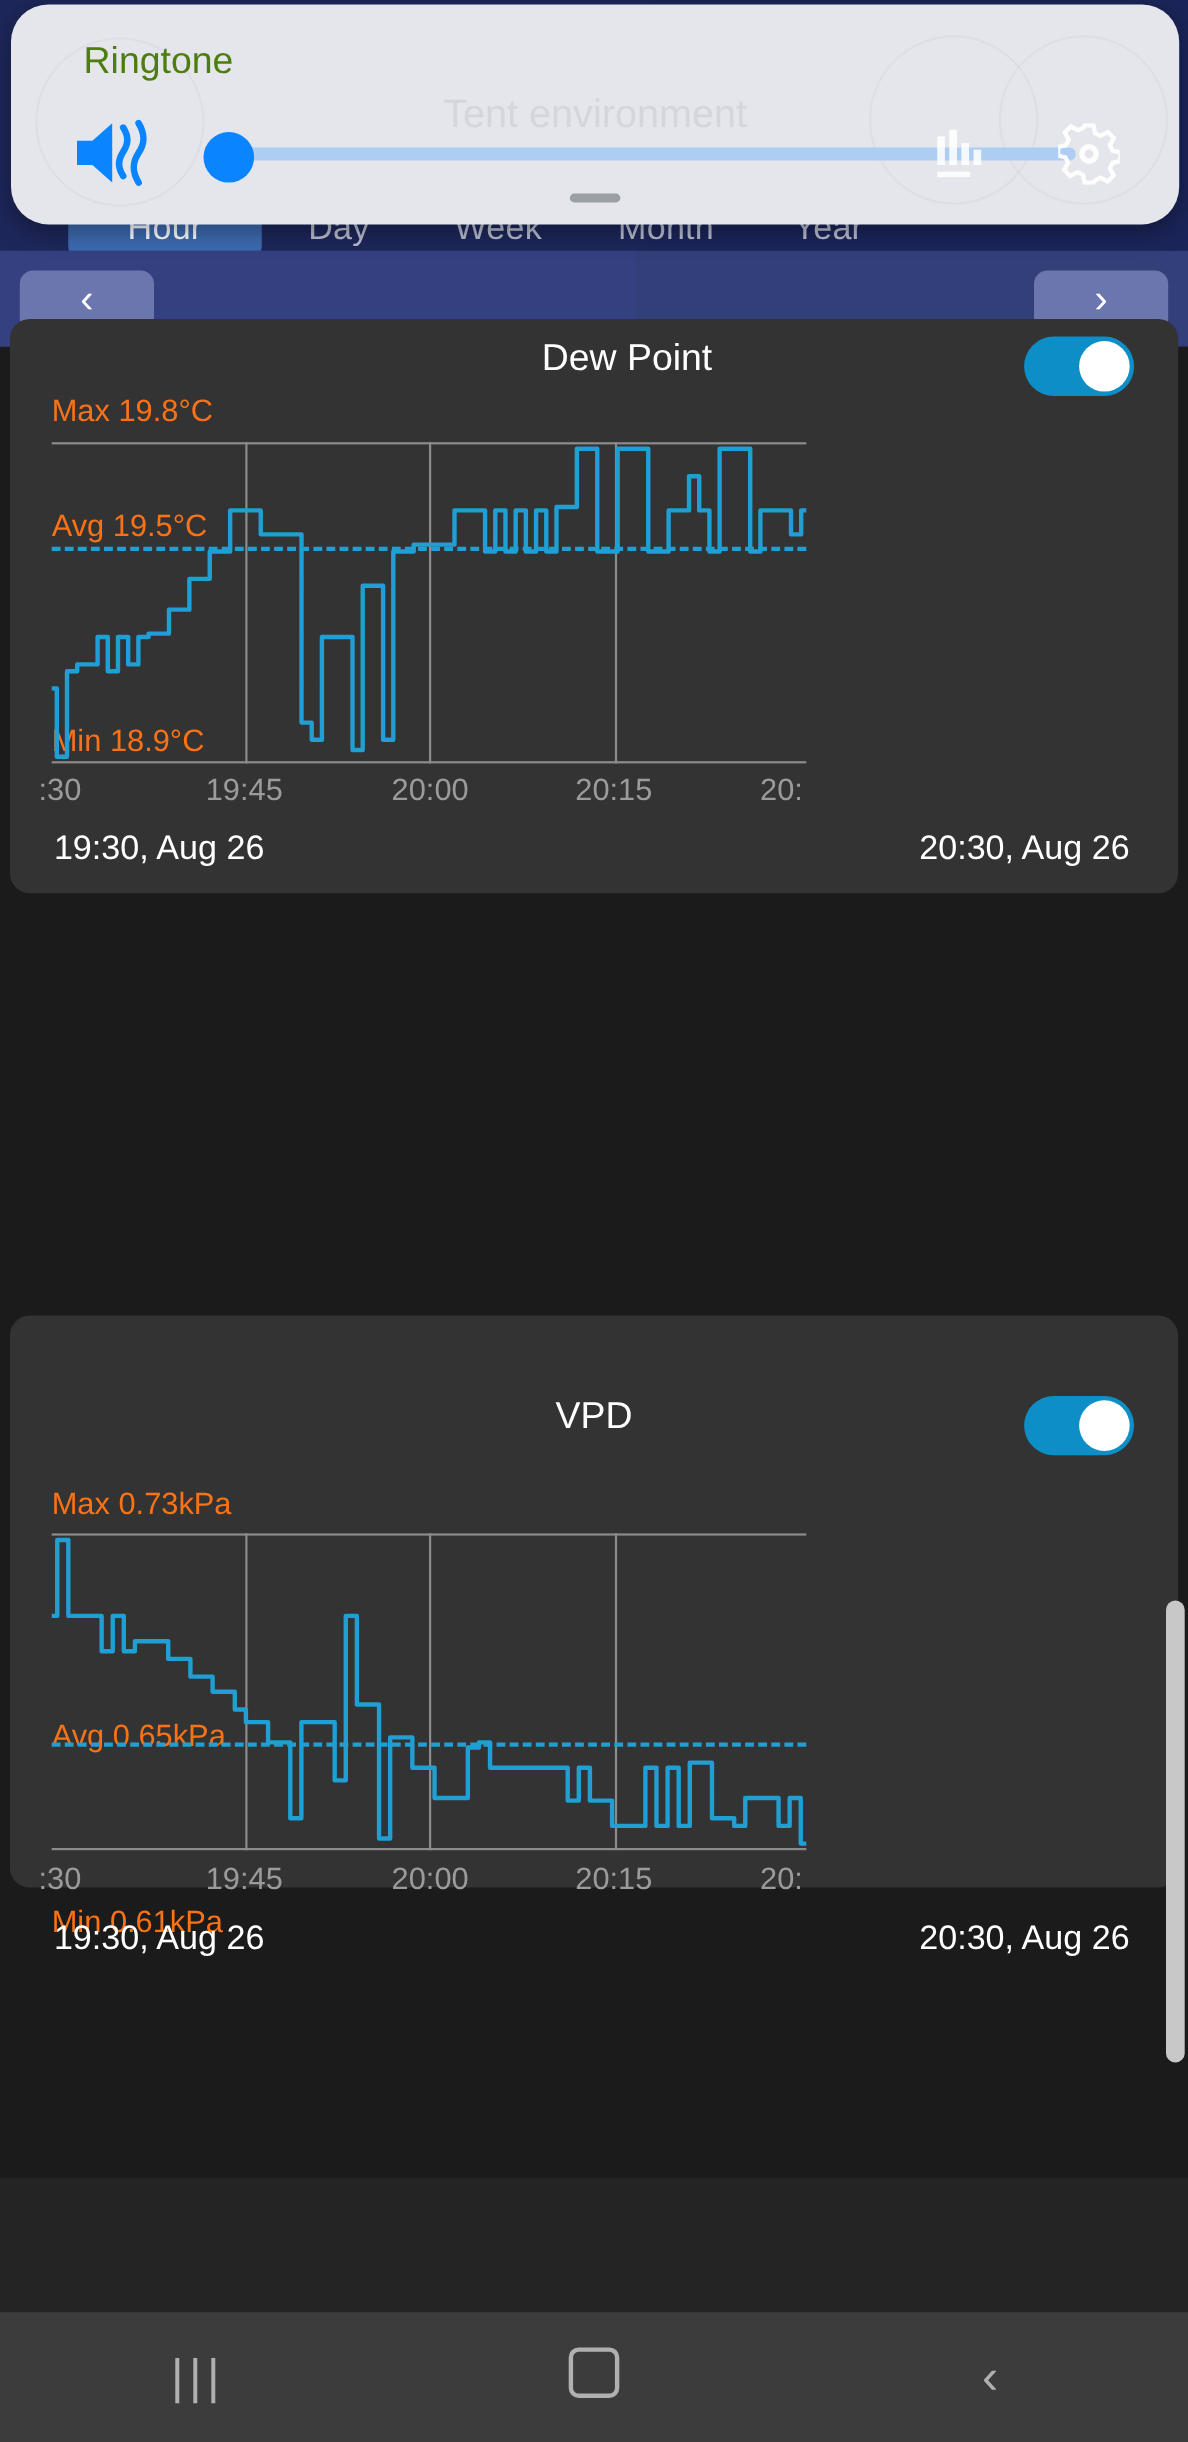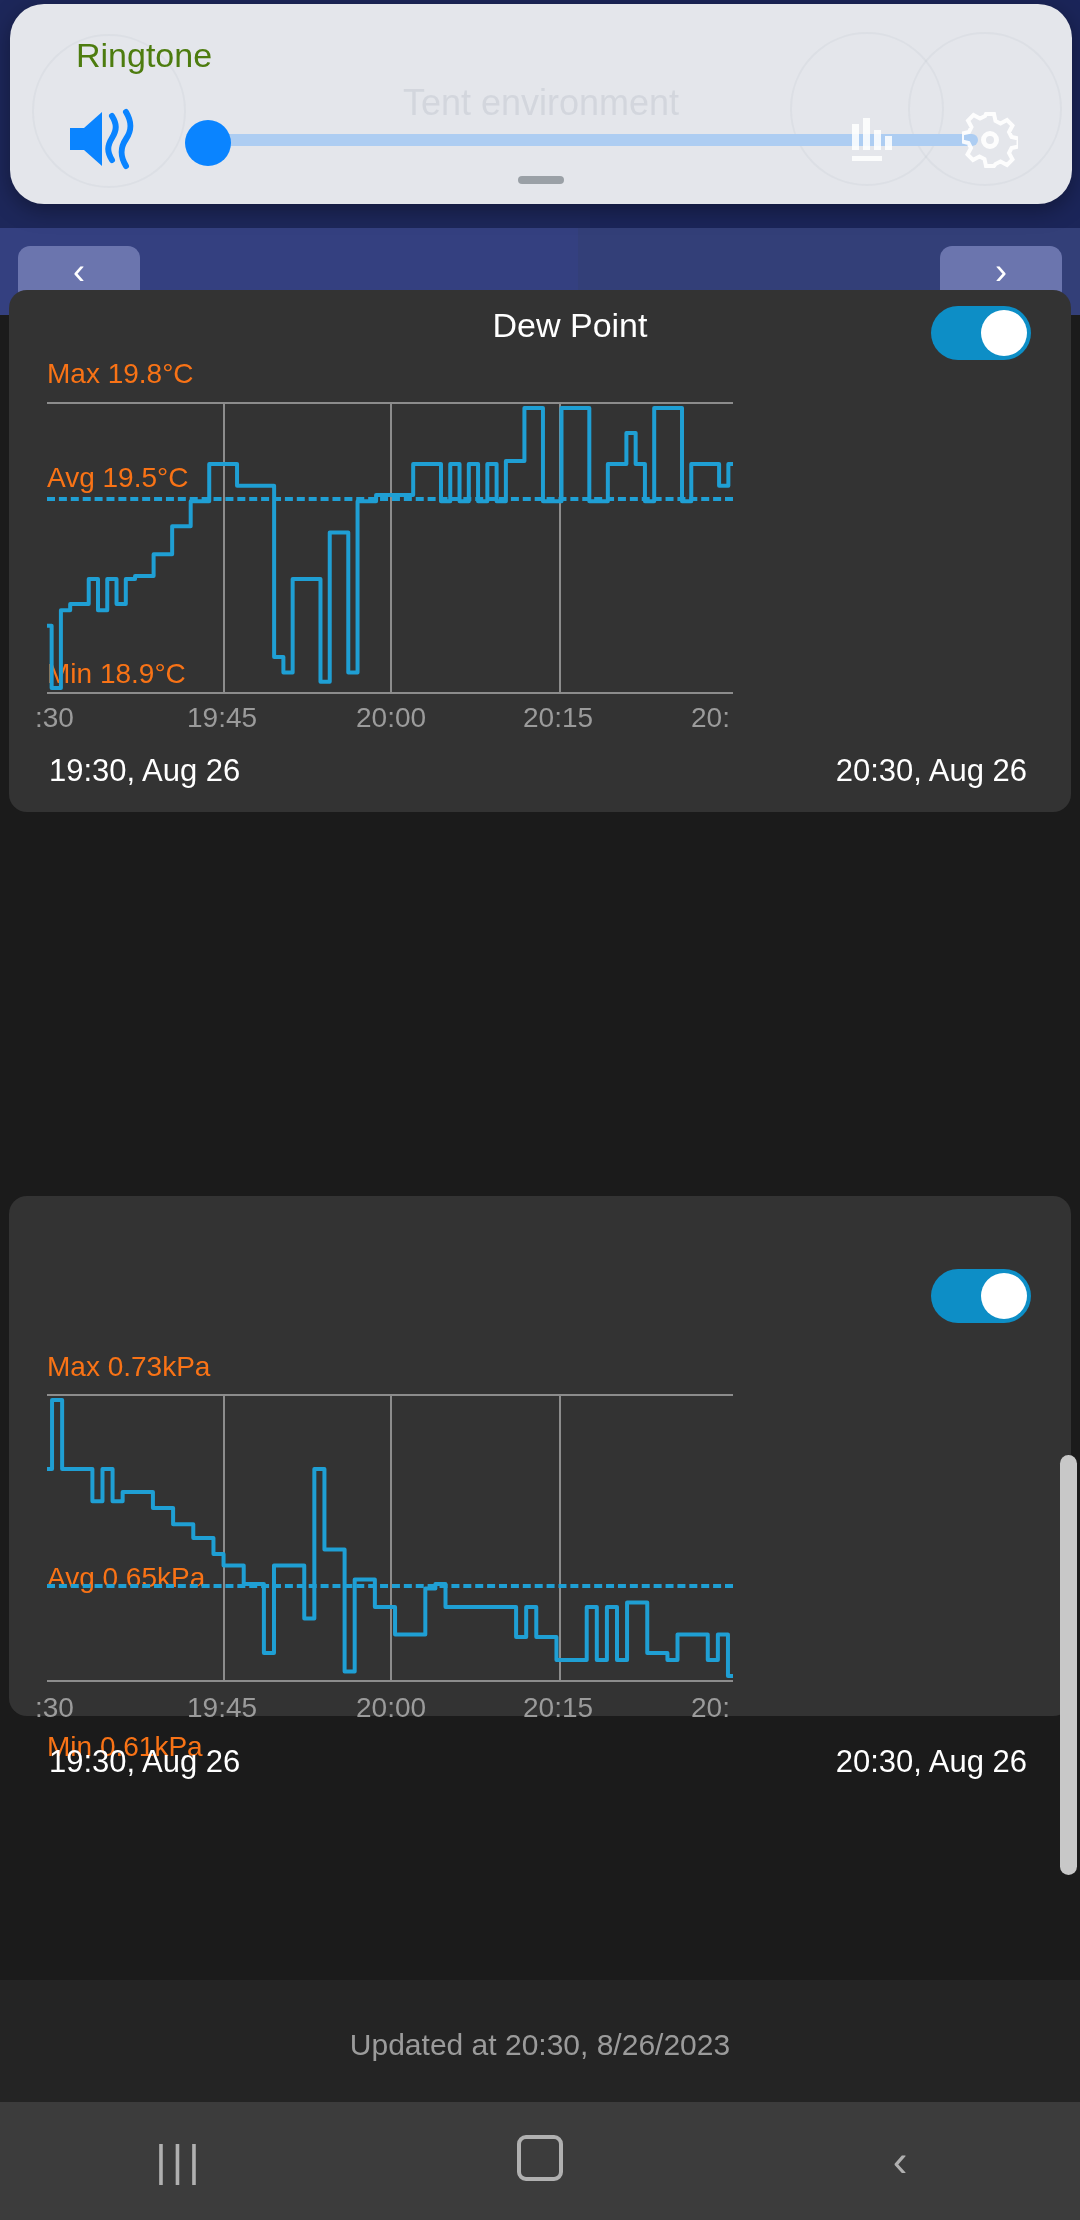--- a/index.html
+++ b/index.html
@@ -282,20 +282,27 @@
   }
 </style>
 </head>
 <body>
 
 <div class="app-root">
 
   <div class="header">
     <div class="header-left-shade"></div>
 
+    <div class="tabbar">
+      <div class="tab tab-hour active">Hour</div>
+      <div class="tab tab-day">Day</div>
+      <div class="tab tab-week">Week</div>
+      <div class="tab tab-month">Month</div>
+      <div class="tab tab-year">Year</div>
+    </div>
 
     <div class="navrow">
       <div class="navrow-left"></div>
       <div class="nav-btn nav-prev">‹</div>
       <div class="nav-btn nav-next">›</div>
     </div>
   </div>
 
   <div class="card card-dew">
     <div class="card-title">Dew Point</div>
@@ -323,20 +330,21 @@
     <div class="xtick" style="left:178px; top:412px">19:45</div>
     <div class="xtick" style="left:347px; top:412px">20:00</div>
     <div class="xtick" style="left:514px; top:412px">20:15</div>
     <div class="xtick" style="left:682px; top:412px">20:</div>
 
     <div class="range-label" style="left:40px;  top:463px">19:30, Aug 26</div>
     <div class="range-label" style="right:44px; top:463px">20:30, Aug 26</div>
   </div>
 
   <div class="card card-vpd">
+    <div class="card-title">VPD</div>
     <div class="toggle">
       <div class="knob"></div>
     </div>
 
     <div class="stat-label stat-max" style="top:155px">Max 0.73kPa</div>
     <div class="stat-label stat-avg" style="top:350px">Avg 0.65kPa</div>
     <div class="stat-label stat-min" style="top:535px">Min 0.61kPa</div>
 
     <div class="plot" id="plot-vpd" style="top:198px; height:288px">
       <div class="plot-border-top"></div>
@@ -356,21 +364,20 @@
     <div class="xtick" style="left:514px; top:496px">20:15</div>
     <div class="xtick" style="left:682px; top:496px">20:</div>
 
     <div class="range-label" style="left:40px;  top:548px">19:30, Aug 26</div>
     <div class="range-label" style="right:44px; top:548px">20:30, Aug 26</div>
   </div>
 
   <div class="scrollbar-thumb"></div>
 
   <div class="footer-band"></div>
-  <div class="updated">Updated at 20:30, 8/26/2023</div>
 
   <div class="navbar">
     <div class="nb nb-recents">|||</div>
     <div class="nb">
       <span class="nb-home"></span>
     </div>
     <div class="nb">‹</div>
   </div>
 
   <div class="statusbar">

